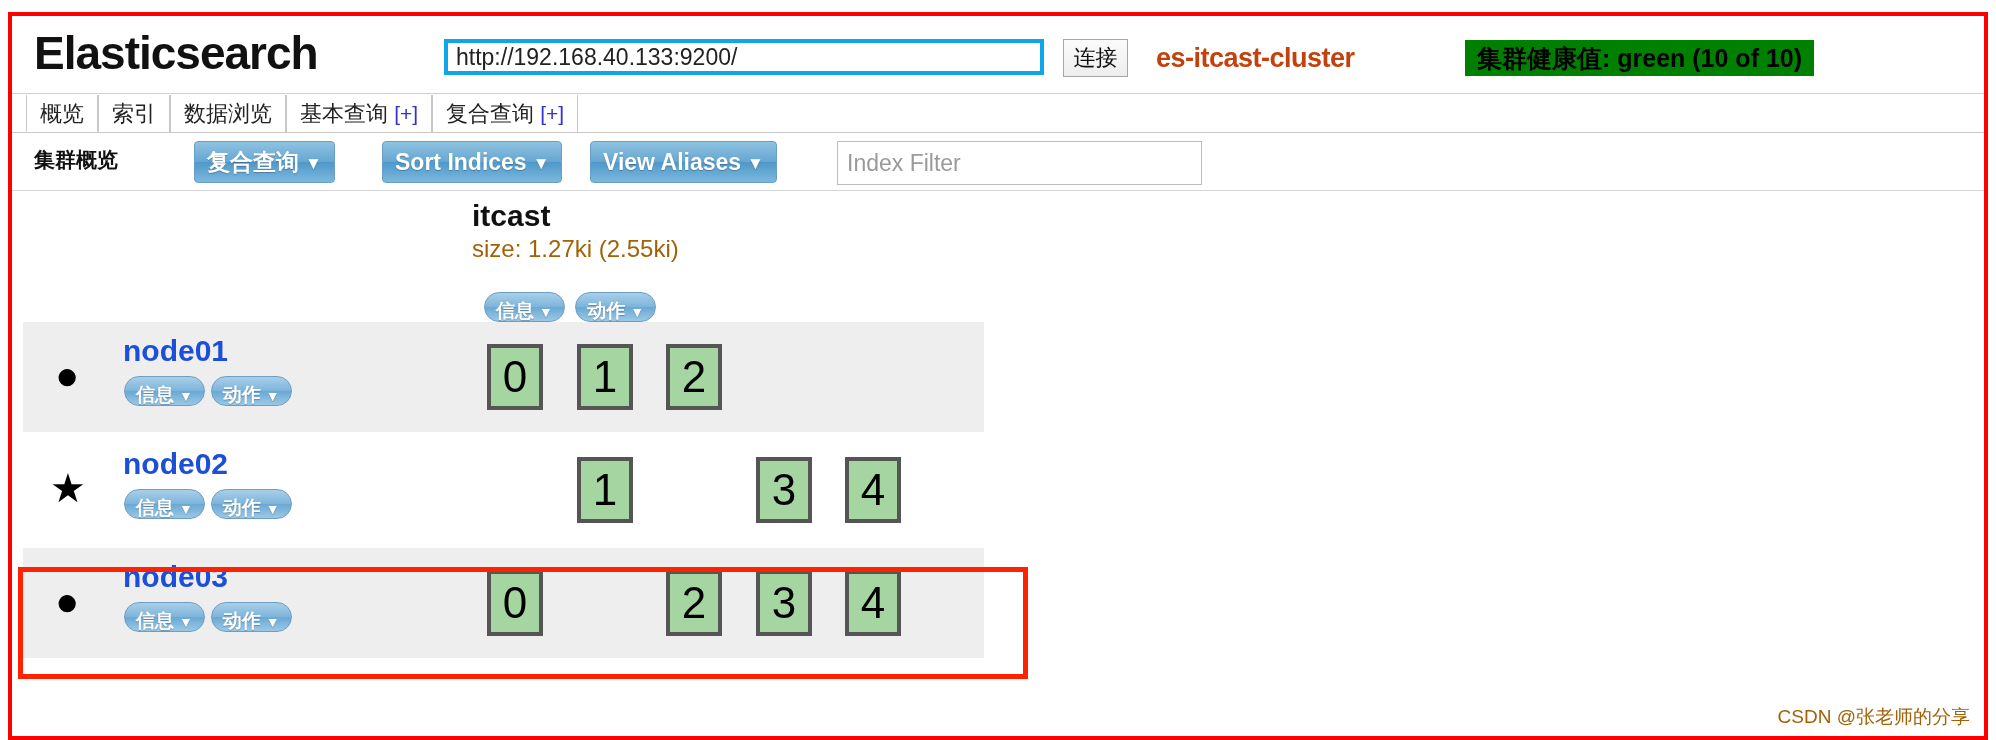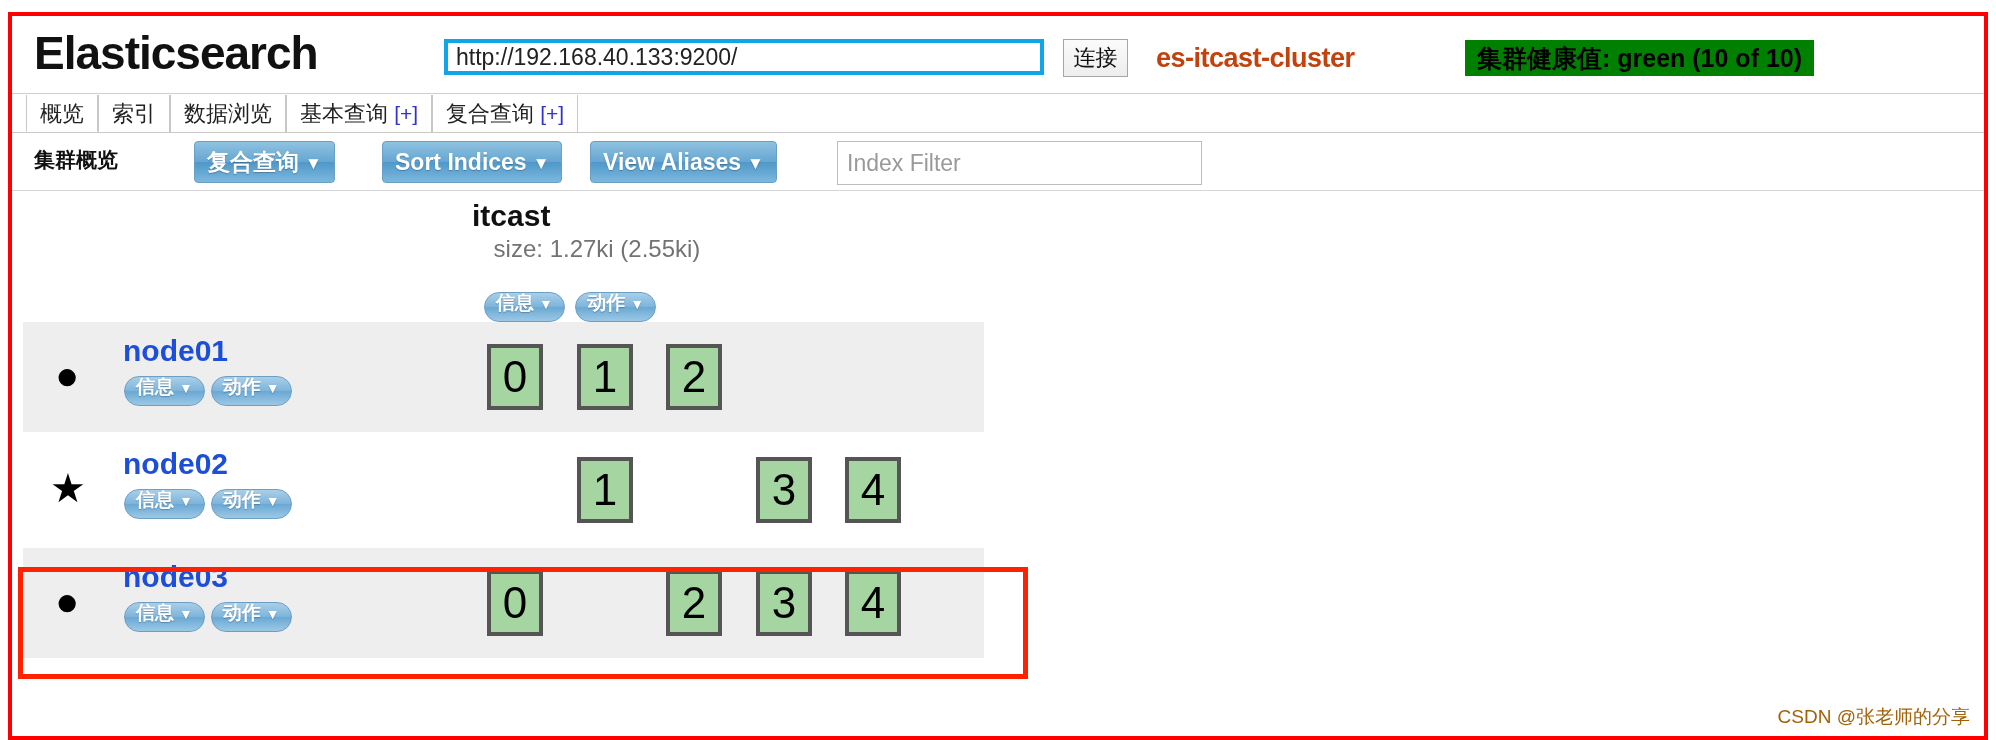--- a/index.html
+++ b/index.html
@@ -227,31 +227,30 @@
     width: 250px;
   }
   .index-name {
     font-size: 30px;
     font-weight: bold;
     color: #111111;
     line-height: 36px;
   }
   .index-stat {
     font-size: 24px;
-    color: #737373;
+    color: #a16207;
     line-height: 30px;
     white-space: nowrap;
-    text-align: center;
   }
 
   
   .pill {
     display: inline-block;
     height: 30px;
-    line-height: 20px;
+    line-height: 36px;
     border-radius: 15px;
     padding: 0 11px;
     background: linear-gradient(to bottom, #a9cfe8 0%, #7eb5dc 48%, #6aa9d4 52%, #9cc8e6 100%);
     border: 1px solid #6e9fc2;
     color: #ffffff;
     font-size: 19px;
     font-weight: bold;
     cursor: pointer;
     margin-right: 6px;
     white-space: nowrap;

